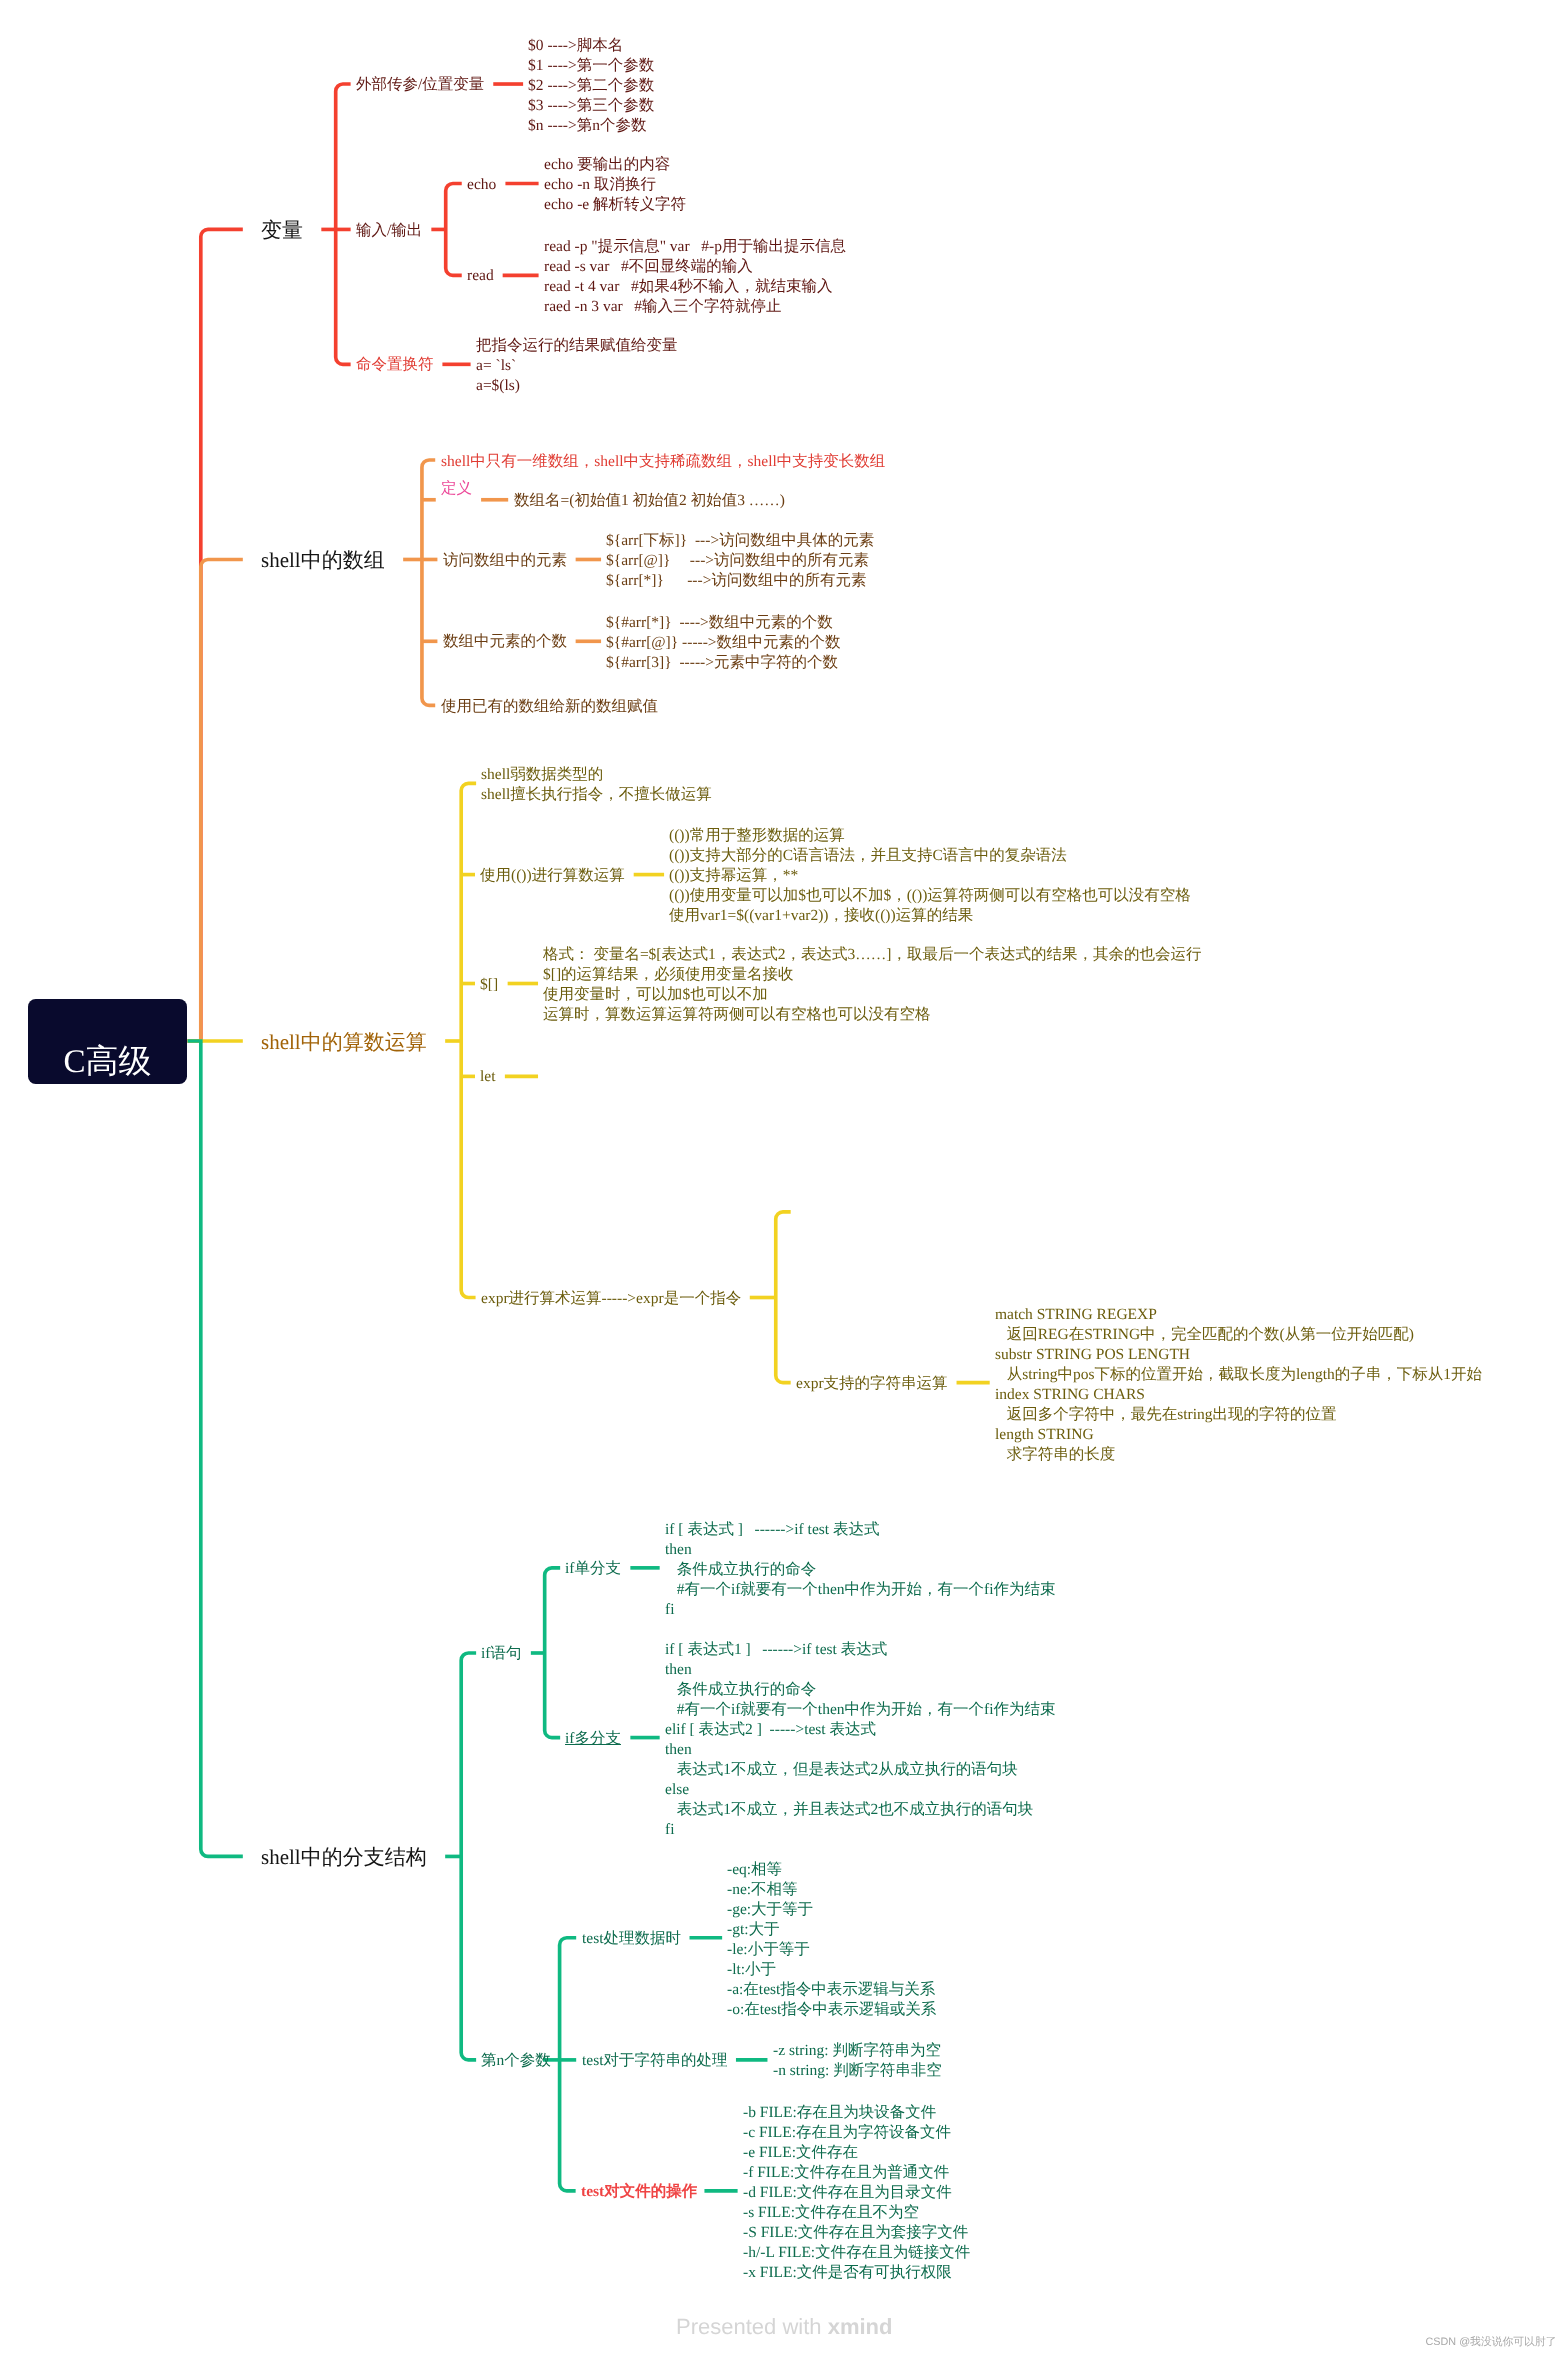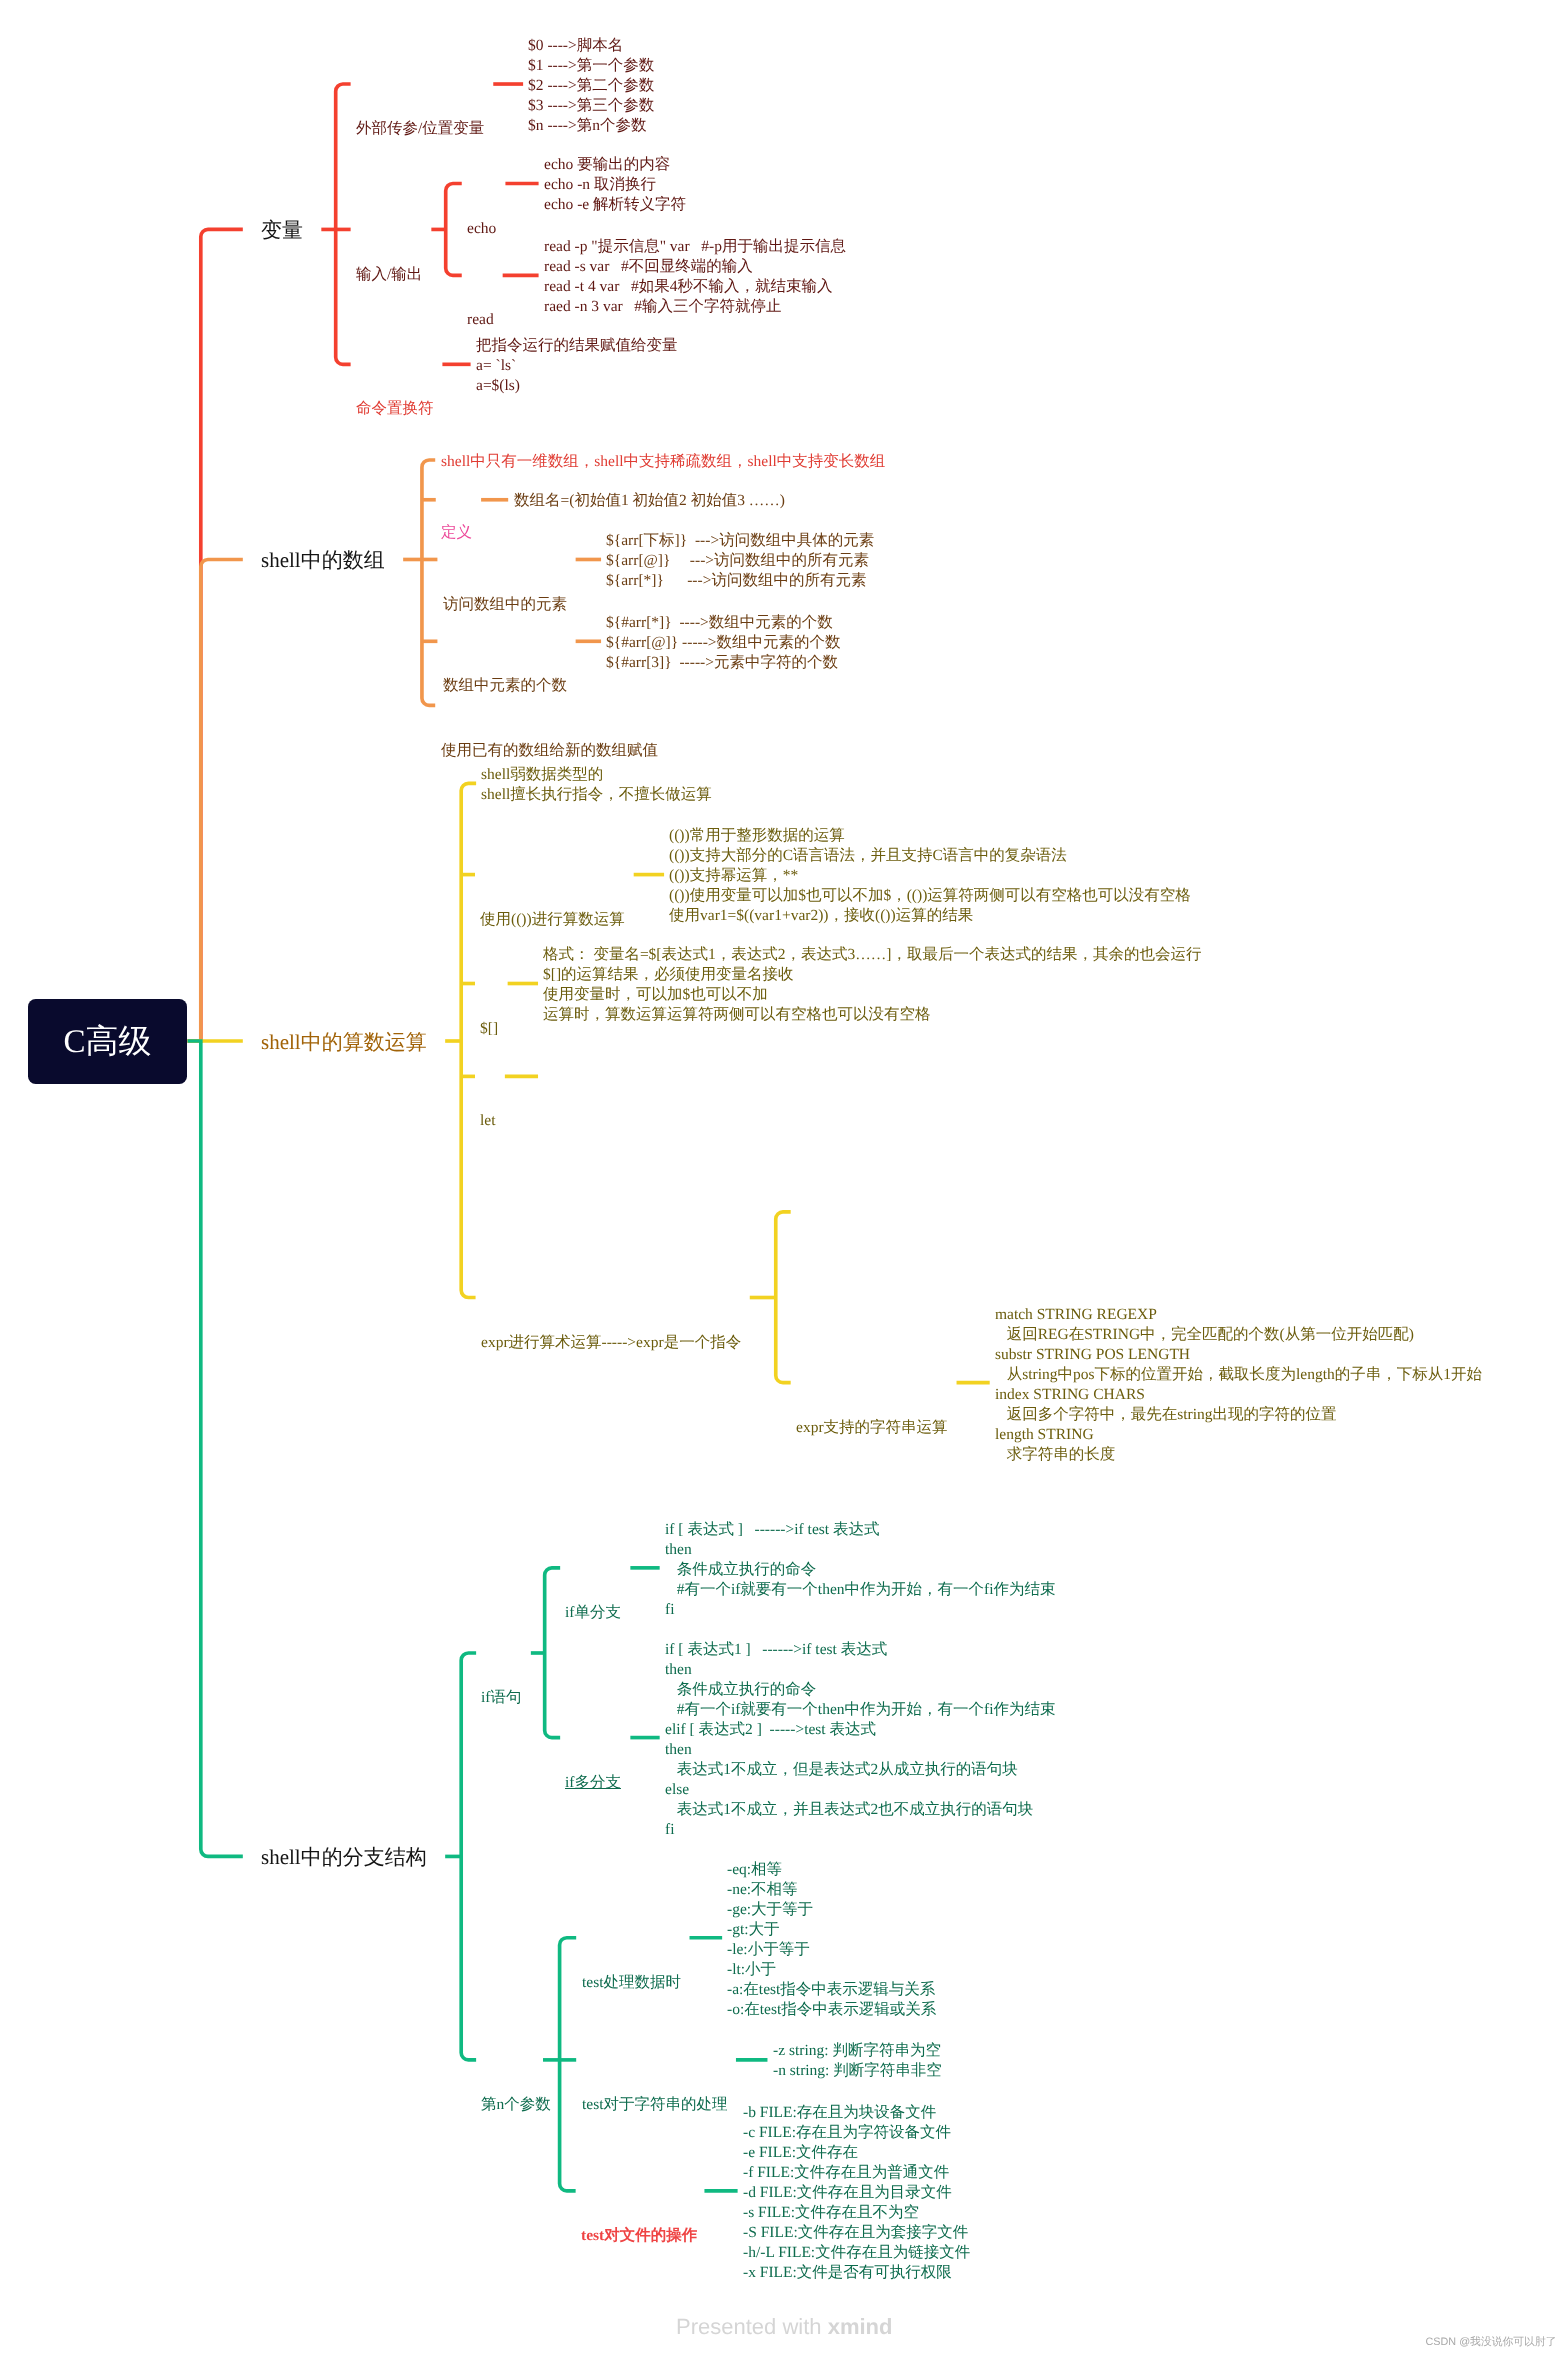--- a/index.html
+++ b/index.html
@@ -4,24 +4,24 @@
 <style>
   html,body{margin:0;padding:0;background:#ffffff;}
   body{width:1567px;height:2354px;position:relative;overflow:hidden;
        font-family:"Liberation Serif","DejaVu Serif",serif;
        -webkit-font-smoothing:antialiased;text-rendering:geometricPrecision;}
   #stage{position:absolute;left:0;top:0;width:1567px;height:2354px;}
   #wires{position:absolute;left:0;top:0;width:1567px;height:2354px;pointer-events:none;}
   .node{position:absolute;white-space:pre;}
   .root{position:absolute;left:28px;top:999px;width:159px;height:85px;
         background:#090a2d;border-radius:7.7px;color:#ffffff;
-        display:flex;align-items:center;justify-content:center;
+        display:flex;align-items:flex-end;justify-content:center;
         font-size:33px;}
   .l1{font-size:21px;line-height:24px;color:#141414;}
-  .l2,.l3,.l4{font-size:15.5px;line-height:20px;margin-top:44px;}
+  .l2,.l3,.l4{font-size:15.5px;line-height:20px;}
   .leaf{font-size:15.5px;line-height:20px;}
   .wm{position:absolute;font-family:"Liberation Sans","DejaVu Sans",sans-serif;}
   .wm-main{left:676px;top:2314px;font-size:22px;color:#d5d5d5;}
   .wm-main b{font-weight:700;}
   .wm-csdn{right:10.5px;top:2336px;font-size:10.8px;color:#a8a8a8;}
 </style>
 </head>
 <body>
 
 <div id="stage">

